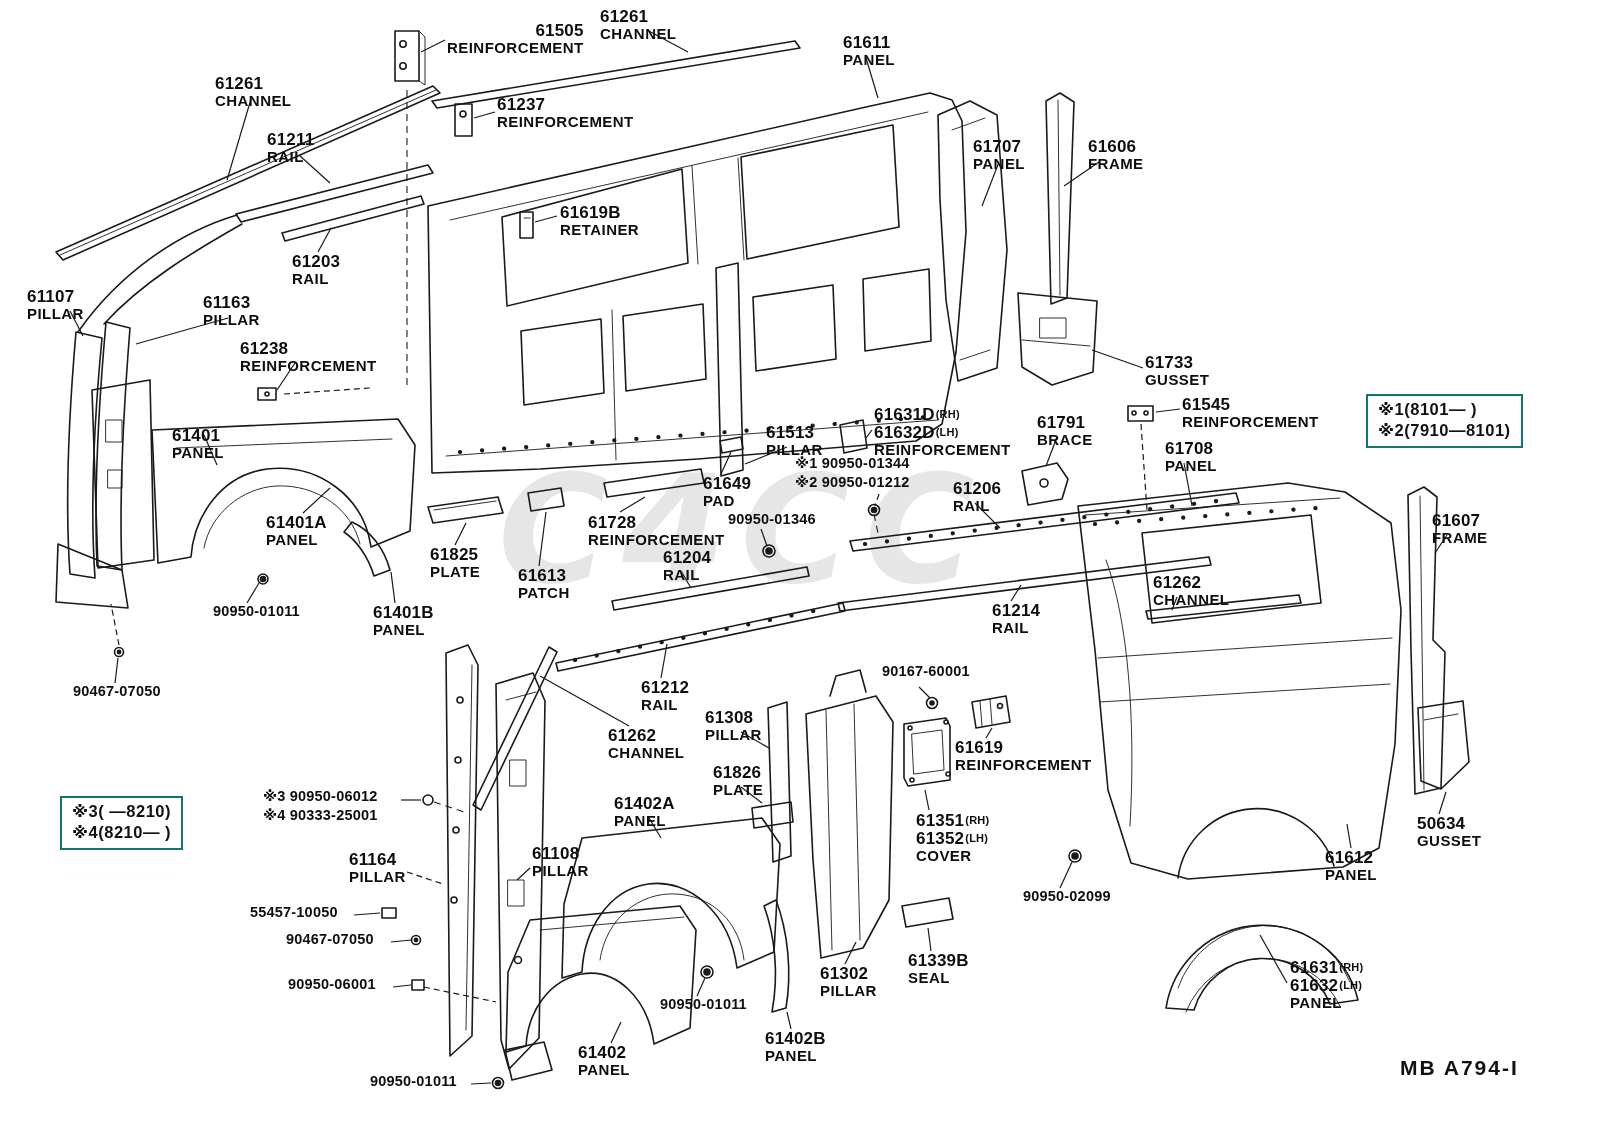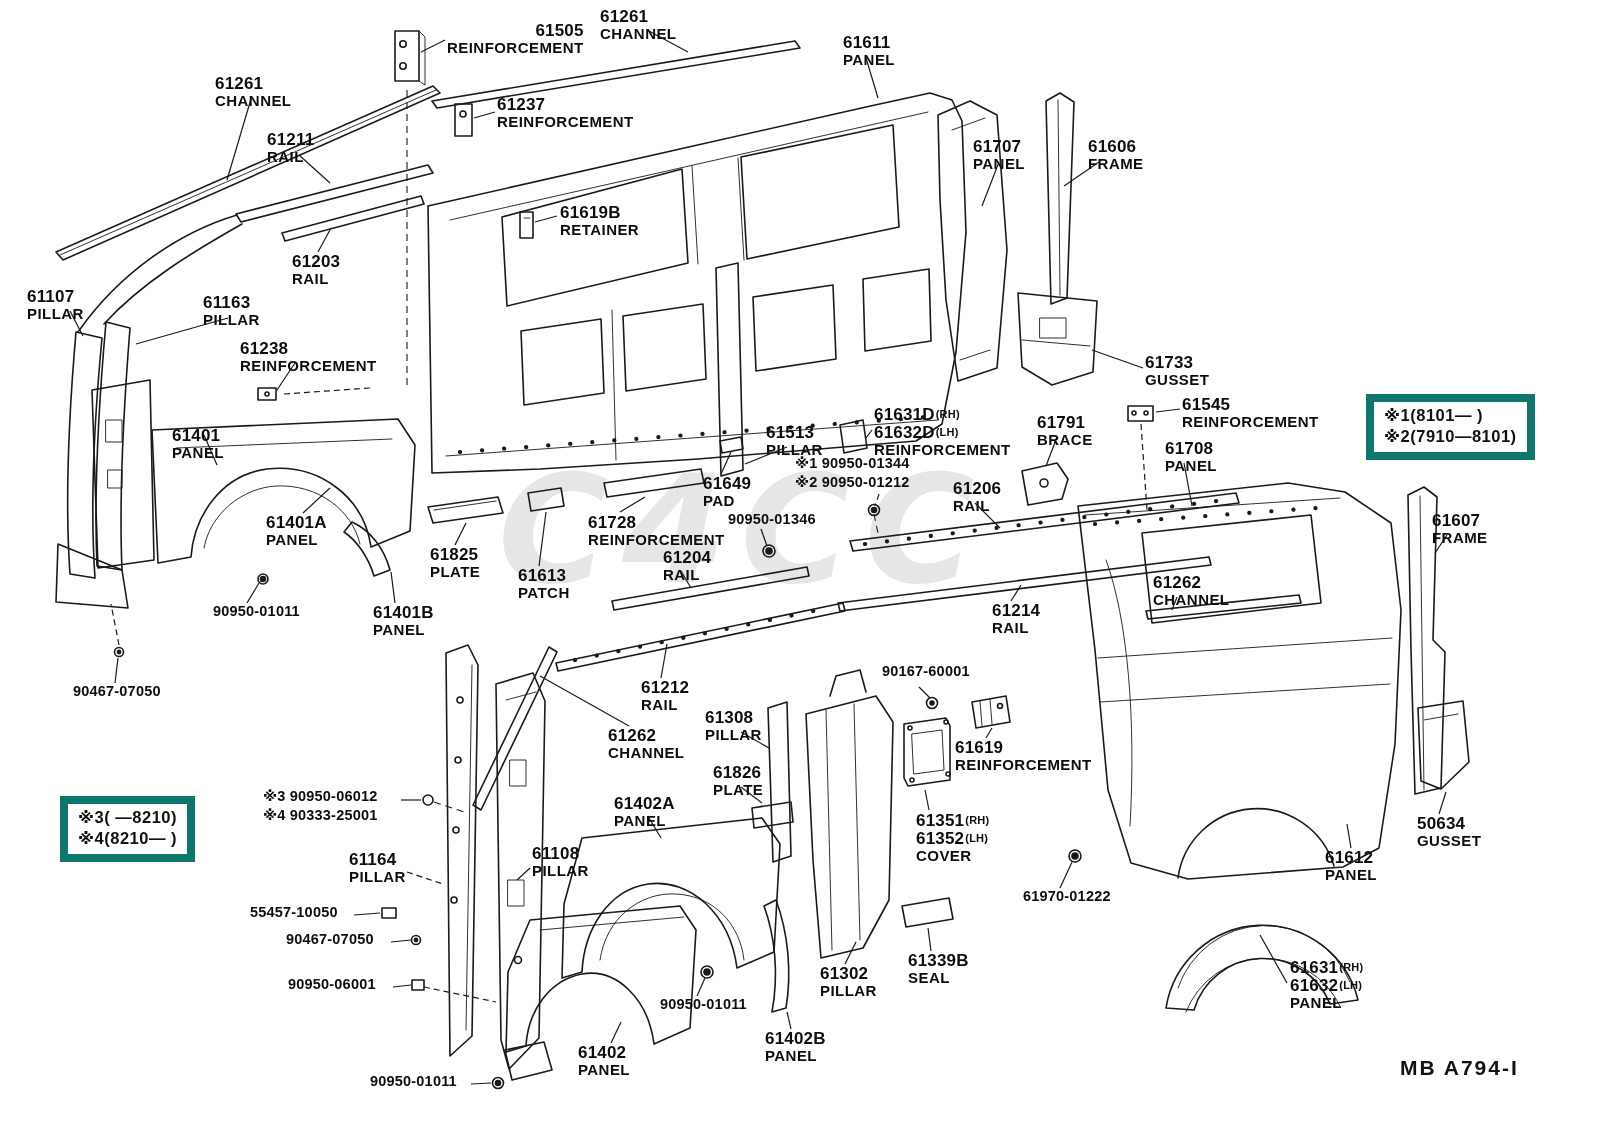--- a/index.html
+++ b/index.html
@@ -13,21 +13,21 @@
   .rivets{stroke:#1a1a1a;fill:none;stroke-width:4.2;stroke-dasharray:0.1 22;stroke-linecap:round;}
   .dash{stroke:#1a1a1a;fill:none;stroke-width:1.1;stroke-dasharray:7 5;}
   .leaders{stroke:#1a1a1a;stroke-width:1.2;fill:none;}
   .wm{font-family:"DejaVu Sans",sans-serif;font-size:150px;font-weight:bold;font-style:italic;
       fill:#d6d6d6;opacity:.6;letter-spacing:14px;}
   .part-label{position:absolute;white-space:nowrap;line-height:1.05;color:#0d0d0d;}
   .num{font-size:17px;font-weight:700;letter-spacing:.2px;}
   .num-sm{font-size:14.5px;font-weight:700;letter-spacing:.2px;}
   .name{font-size:15px;font-weight:700;letter-spacing:.45px;}
   .suf{font-size:11px;font-weight:700;vertical-align:2px;margin-left:1px;}
-  .legend-box{position:absolute;border:8px solid #0f766e;background:#fff;padding:3px 10px 4px;}
+  .legend-box{position:absolute;border:2px solid #0f766e;background:#fff;padding:3px 10px 4px;}
   .legend-line{font-size:16.5px;font-weight:700;letter-spacing:.5px;line-height:1.3;white-space:nowrap;}
   .footer-code{position:absolute;left:1400px;top:1056px;font-size:21px;font-weight:700;letter-spacing:2px;}
 </style>
 </head>
 <body>
 
 <div class="stage">
 
   <svg class="art" viewBox="0 0 1608 1134">
 
@@ -473,21 +473,21 @@
       <div class="part-label" style="left: 250px; top: 905px;">
         <div class="num-sm">55457-10050</div>
       </div>
       <div class="part-label" style="left: 286px; top: 932px;">
         <div class="num-sm">90467-07050</div>
       </div>
       <div class="part-label" style="left: 288px; top: 977px;">
         <div class="num-sm">90950-06001</div>
       </div>
       <div class="part-label" style="left: 1023px; top: 889px;">
-        <div class="num-sm">61970-01222</div>
+        <div class="num-sm">90950-02099</div>
       </div>
       <div class="part-label" style="left: 1325px; top: 849px;">
         <div class="num">61612</div>
         <div class="name">PANEL</div>
       </div>
       <div class="part-label" style="left: 1417px; top: 815px;">
         <div class="num">50634</div>
         <div class="name">GUSSET</div>
       </div>
       <div class="part-label" style="left: 908px; top: 952px;">

